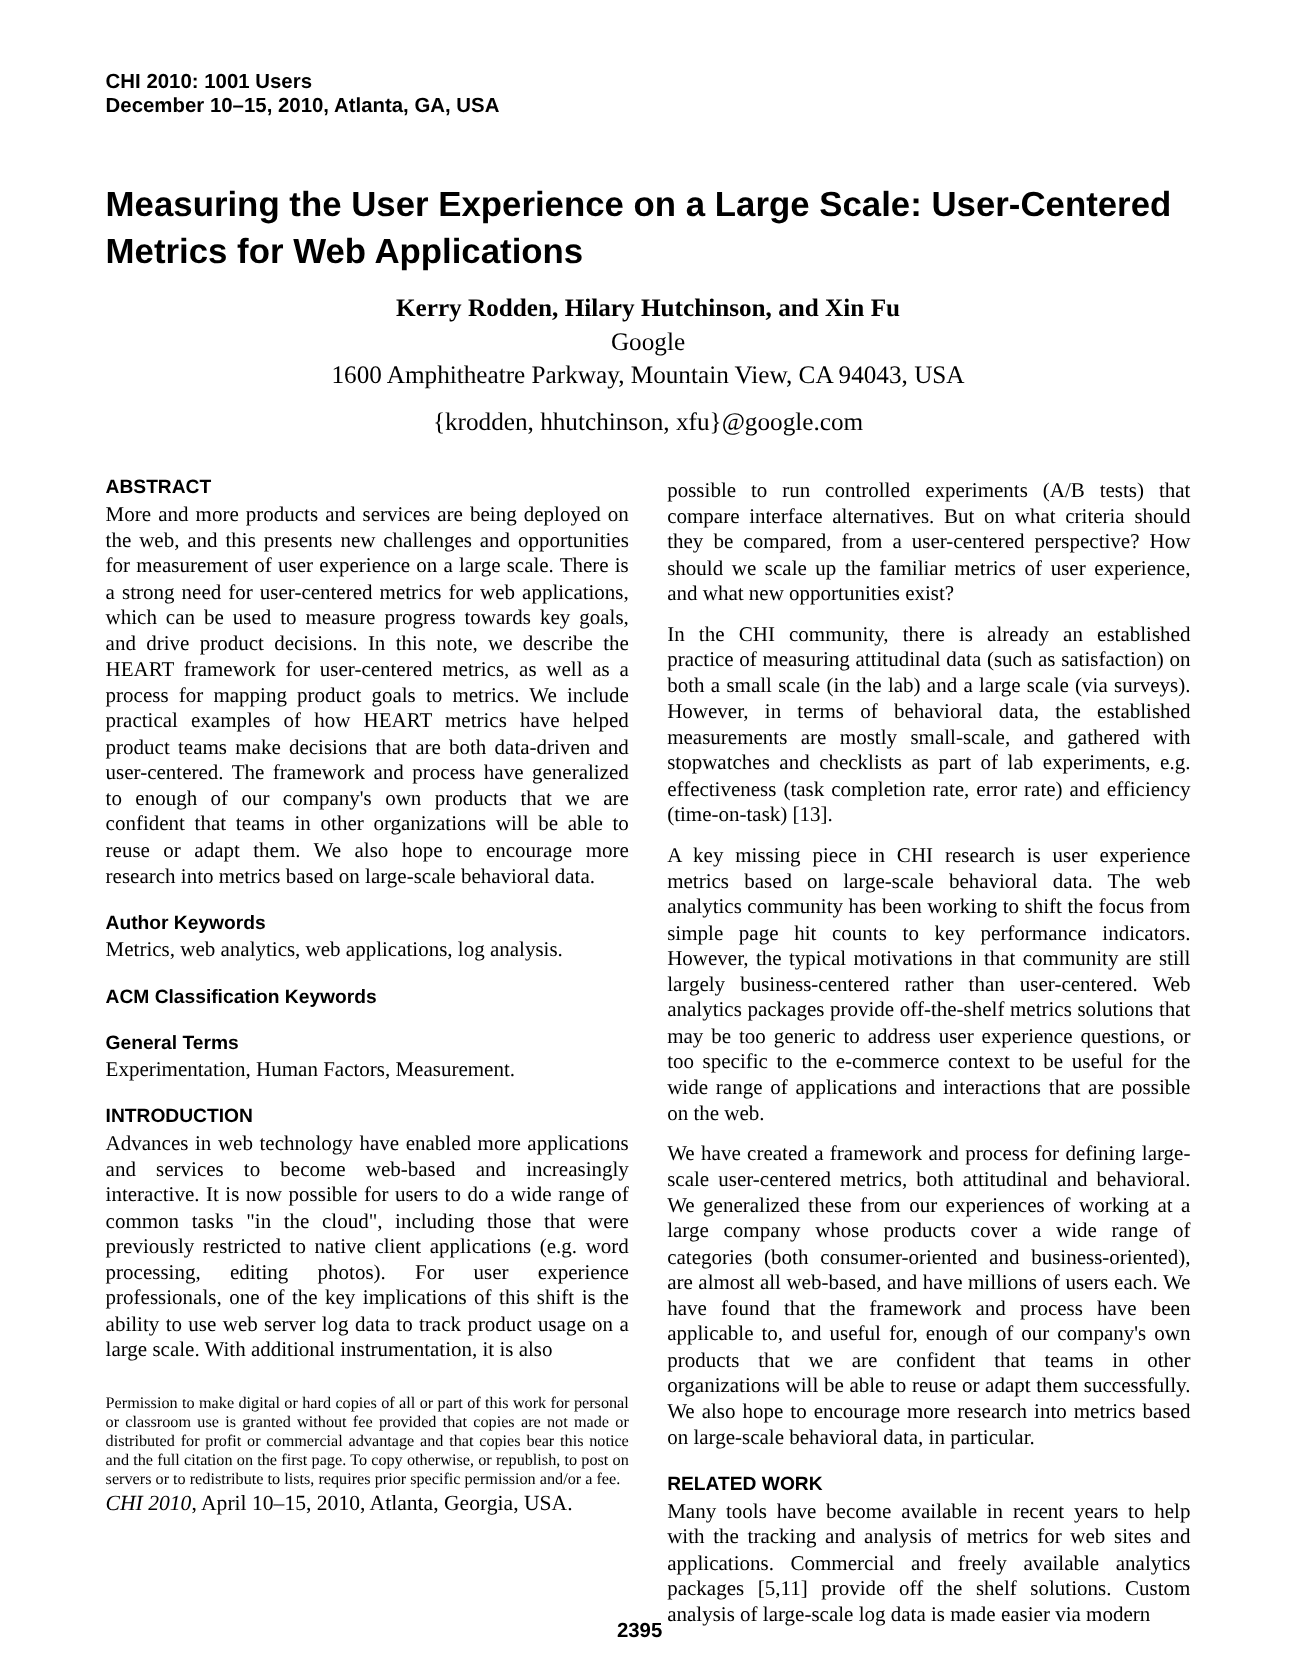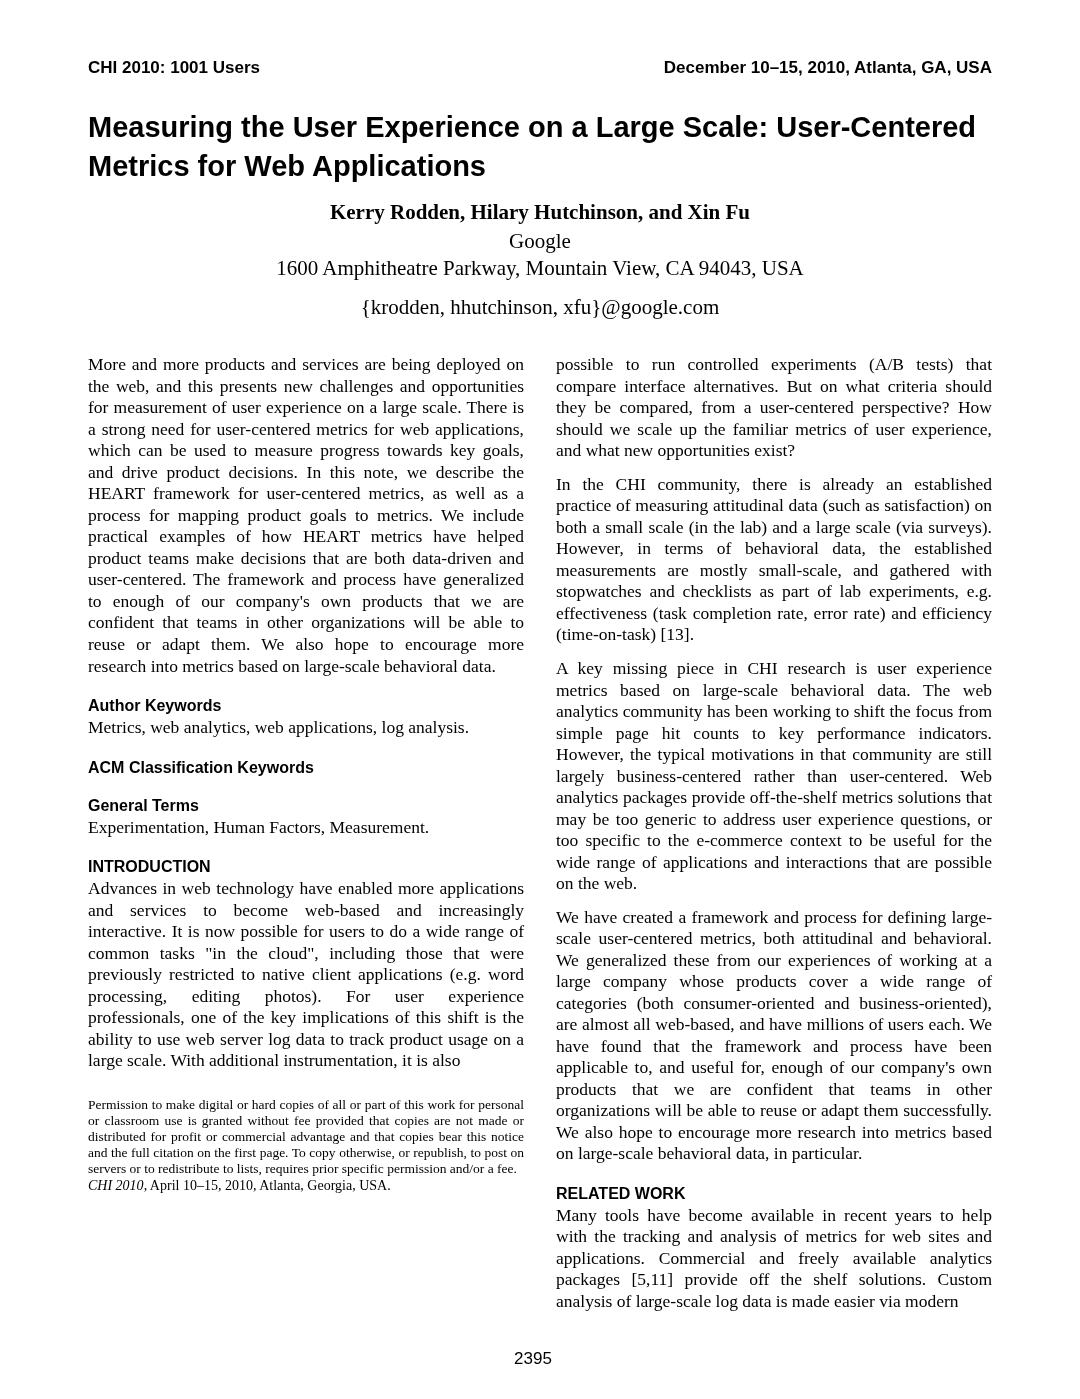--- a/index.html
+++ b/index.html
@@ -11,25 +11,26 @@
       font-family: 'Times New Roman', Times, serif;
       background: #fff;
       color: #000;
       width: 1080px;
       height: 1399px;
       padding: 58px 88px 30px 88px;
       position: relative;
     }
     .header-row {
       display: flex;
-      justify-content: space-between;
+      justify-content: center;
       font-family: Arial, Helvetica, sans-serif;
       font-weight: bold;
       font-size: 17px;
-      margin-bottom: 30px;
+      margin-bottom: 54px;
+      flex-direction: column;
     }
     .title {
       font-family: Arial, Helvetica, sans-serif;
       font-weight: bold;
       font-size: 29px;
       line-height: 1.35;
       margin-bottom: 14px;
     }
     .authors {
       text-align: center;
@@ -78,53 +79,54 @@
     .body-text + .body-text {
       margin-top: 12px;
     }
     .permission {
       font-size: 13.5px;
       line-height: 1.2;
       text-align: justify;
       margin-top: 25px;
     }
     .permission-line {
-      font-size: 14px;
+      font-size: 18px;
       line-height: 1.2;
     }
     .permission-line .ital {
       font-style: italic;
     }
     .page-number {
       position: absolute;
       bottom: 30px;
       left: 0;
       right: 14px;
       text-align: center;
       font-family: Arial, Helvetica, sans-serif;
-      font-weight: normal;
+      font-weight: bold;
       font-size: 17px;
     }
   </style>
 </head>
 <body>
 
 <div class="header-row">
   <span>CHI 2010: 1001 Users</span>
   <span>December 10–15, 2010, Atlanta, GA, USA</span>
 </div>
 
 <div class="title">Measuring the User Experience on a Large Scale: User-Centered Metrics for Web Applications</div>
 <div class="authors">Kerry Rodden, Hilary Hutchinson, and Xin Fu</div>
 <div class="affiliation">Google</div>
 <div class="address">1600 Amphitheatre Parkway, Mountain View, CA 94043, USA</div>
 <div class="email">{krodden, hhutchinson, xfu}@google.com</div>
 
 <div class="columns">
   <div class="col">
+    <div class="section-heading">ABSTRACT</div>
     <div class="body-text">More and more products and services are being deployed on the web, and this presents new challenges and opportunities for measurement of user experience on a large scale.  There is a strong need for user-centered metrics for web applications, which can be used to measure progress towards key goals, and drive product decisions.  In this note, we describe the HEART framework for user-centered metrics, as well as a process for mapping product goals to metrics. We include practical examples of how HEART metrics have helped product teams make decisions that are both data-driven and user-centered.  The framework and process have generalized to enough of our company's own products that we are confident that teams in other organizations will be able to reuse or adapt them. We also hope to encourage more research into metrics based on large-scale behavioral data.</div>
 
     <div class="section-heading mt">Author Keywords</div>
     <div class="body-text">Metrics, web analytics, web applications, log analysis.</div>
 
     <div class="section-heading mt">ACM Classification Keywords</div>
 
     <div class="section-heading mt">General Terms</div>
     <div class="body-text">Experimentation, Human Factors, Measurement.</div>
 

